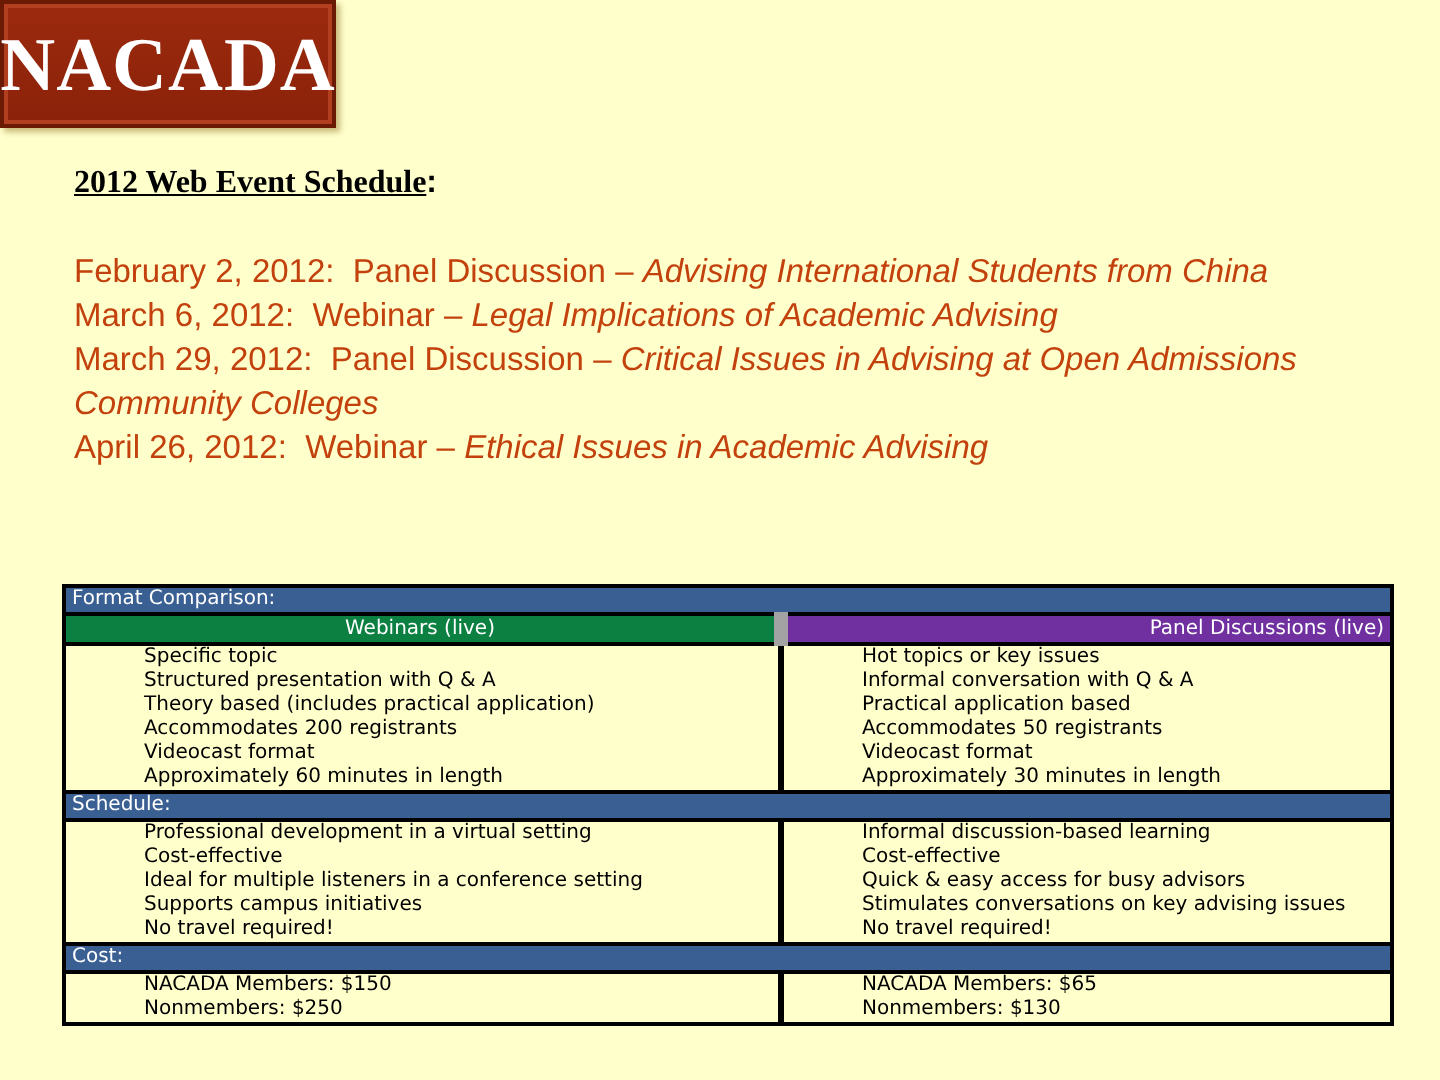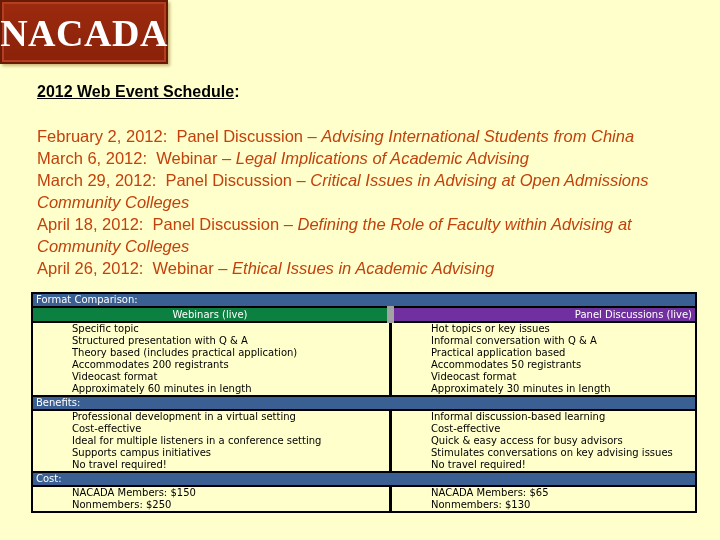--- a/index.html
+++ b/index.html
@@ -39,20 +39,21 @@
     .schedule-title {
       position: absolute;
       left: 37px;
       top: 83px;
       font-size: 16px;
       font-weight: bold;
       color: #000;
     }
     .schedule-title .u {
       text-decoration: underline;
+      font-family: Liberation Serif, serif;
     }
     .schedule {
       position: absolute;
       left: 37px;
       top: 125px;
       width: 670px;
       font-size: 16.5px;
       line-height: 22px;
       color: #c2410c;
     }
@@ -131,25 +132,20 @@
     <span>March 6, 2012:</span>&nbsp;
     <span>Webinar –</span>
     <span class="topic">Legal Implications of Academic Advising</span>
   </span>
   <span class="entry">
     <span>March 29, 2012:</span>&nbsp;
     <span>Panel Discussion –</span>
     <span class="topic">Critical Issues in Advising at Open Admissions Community Colleges</span>
   </span>
   <span class="entry">
-    <span>April 18, 2012:</span>&nbsp;
-    <span>Panel Discussion –</span>
-    <span class="topic">Defining the Role of Faculty within Advising at Community Colleges</span>
-  </span>
-  <span class="entry">
     <span>April 26, 2012:</span>&nbsp;
     <span>Webinar –</span>
     <span class="topic">Ethical Issues in Academic Advising</span>
   </span>
 </div>
 
 <table class="compare">
   <tbody>
       <tr class="section-head">
     <td colspan="2" style="border-top:none;">Format Comparison:</td>
@@ -170,21 +166,21 @@
     <td class="right">
       <span class="line">Hot topics or key issues</span>
       <span class="line">Informal conversation with Q &amp; A</span>
       <span class="line">Practical application based</span>
       <span class="line">Accommodates 50 registrants</span>
       <span class="line">Videocast format</span>
       <span class="line">Approximately 30 minutes in length</span>
     </td>
   </tr>
   <tr class="section-head">
-    <td colspan="2">Benefits:</td>
+    <td colspan="2">Schedule:</td>
   </tr>
   <tr>
     <td class="left">
       <span class="line">Professional development in a virtual setting</span>
       <span class="line">Cost-effective</span>
       <span class="line">Ideal for multiple listeners in a conference setting</span>
       <span class="line">Supports campus initiatives</span>
       <span class="line">No travel required!</span>
     </td>
     <td class="right">

